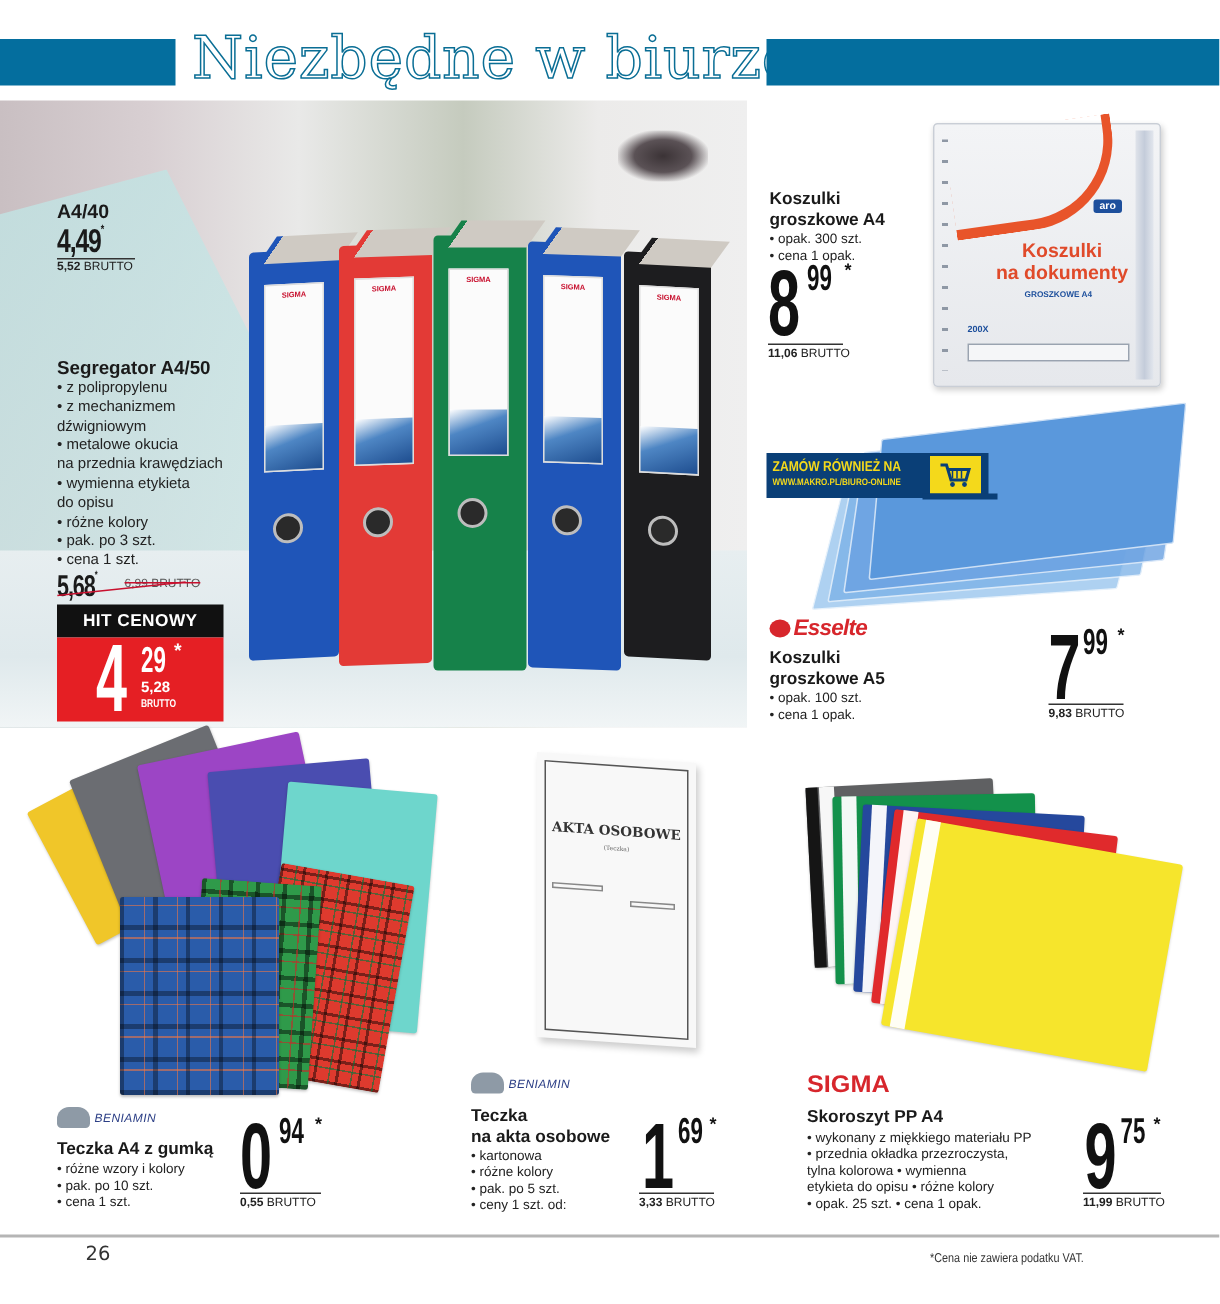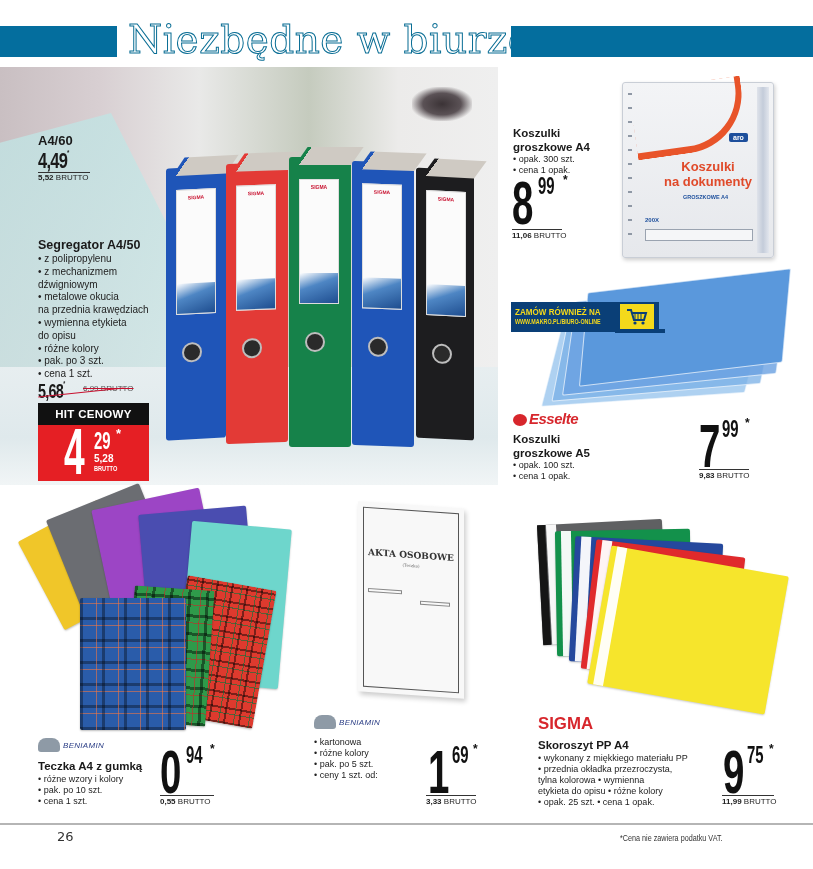--- a/index.html
+++ b/index.html
@@ -193,21 +193,21 @@
     <div class="top" style="background:linear-gradient(90deg,#1d1d1f 0 4px,#cfcac3 4px);"></div>
     <div class="label">
         <span class="brand">SIGMA</span>
         <div class="wave"></div>
       </div>
     <div class="ring"></div>
   </div>
 </div>
 
 <div class="txt" style="left:38px;top:133px;width:52px;">
-  <div class="small-size">A4/60</div>
+  <div class="small-size">A4/40</div>
   <div style="position:relative;height:24px;">
     <span class="price-small"><span>4,49</span><sup>*</sup></span>
   </div>
   <div class="rule"></div>
   <div class="brutto"><b>5,52</b> <span>BRUTTO</span></div>
 </div>
 
 <div class="txt" style="left:38px;top:238px;width:130px;">
   <div class="h-bold">Segregator A4/50</div>
   <ul class="bullets">
@@ -350,20 +350,24 @@
   <div class="s">(Teczka)</div>
   <div class="box" style="left:10px;top:86px;width:34px;"></div>
   <div class="box" style="left:62px;top:95px;width:30px;"></div>
 </div>
 
 <div class="logo-ben" style="left:314px;top:715px;">
   <span class="ele"></span>
   <span class="nm">BENIAMIN</span>
 </div>
 <div class="txt" style="left:314px;top:737px;width:110px;">
+  <div class="h-bold" style="font-size:11.5px;line-height:14px;">
+    <div>Teczka</div>
+    <div>na akta osobowe</div>
+  </div>
   <ul class="bullets" style="font-size:9px;line-height:11px;">
     <li>kartonowa</li>
     <li>różne kolory</li>
     <li>pak. po 5 szt.</li>
     <li>ceny 1 szt. od:</li>
   </ul>
 </div>
 <div class="big-price" style="left:428px;top:744px;width:60px;height:55px;">
   <span class="int">1</span>
   <span class="dec" style="left:24px;">69</span>

